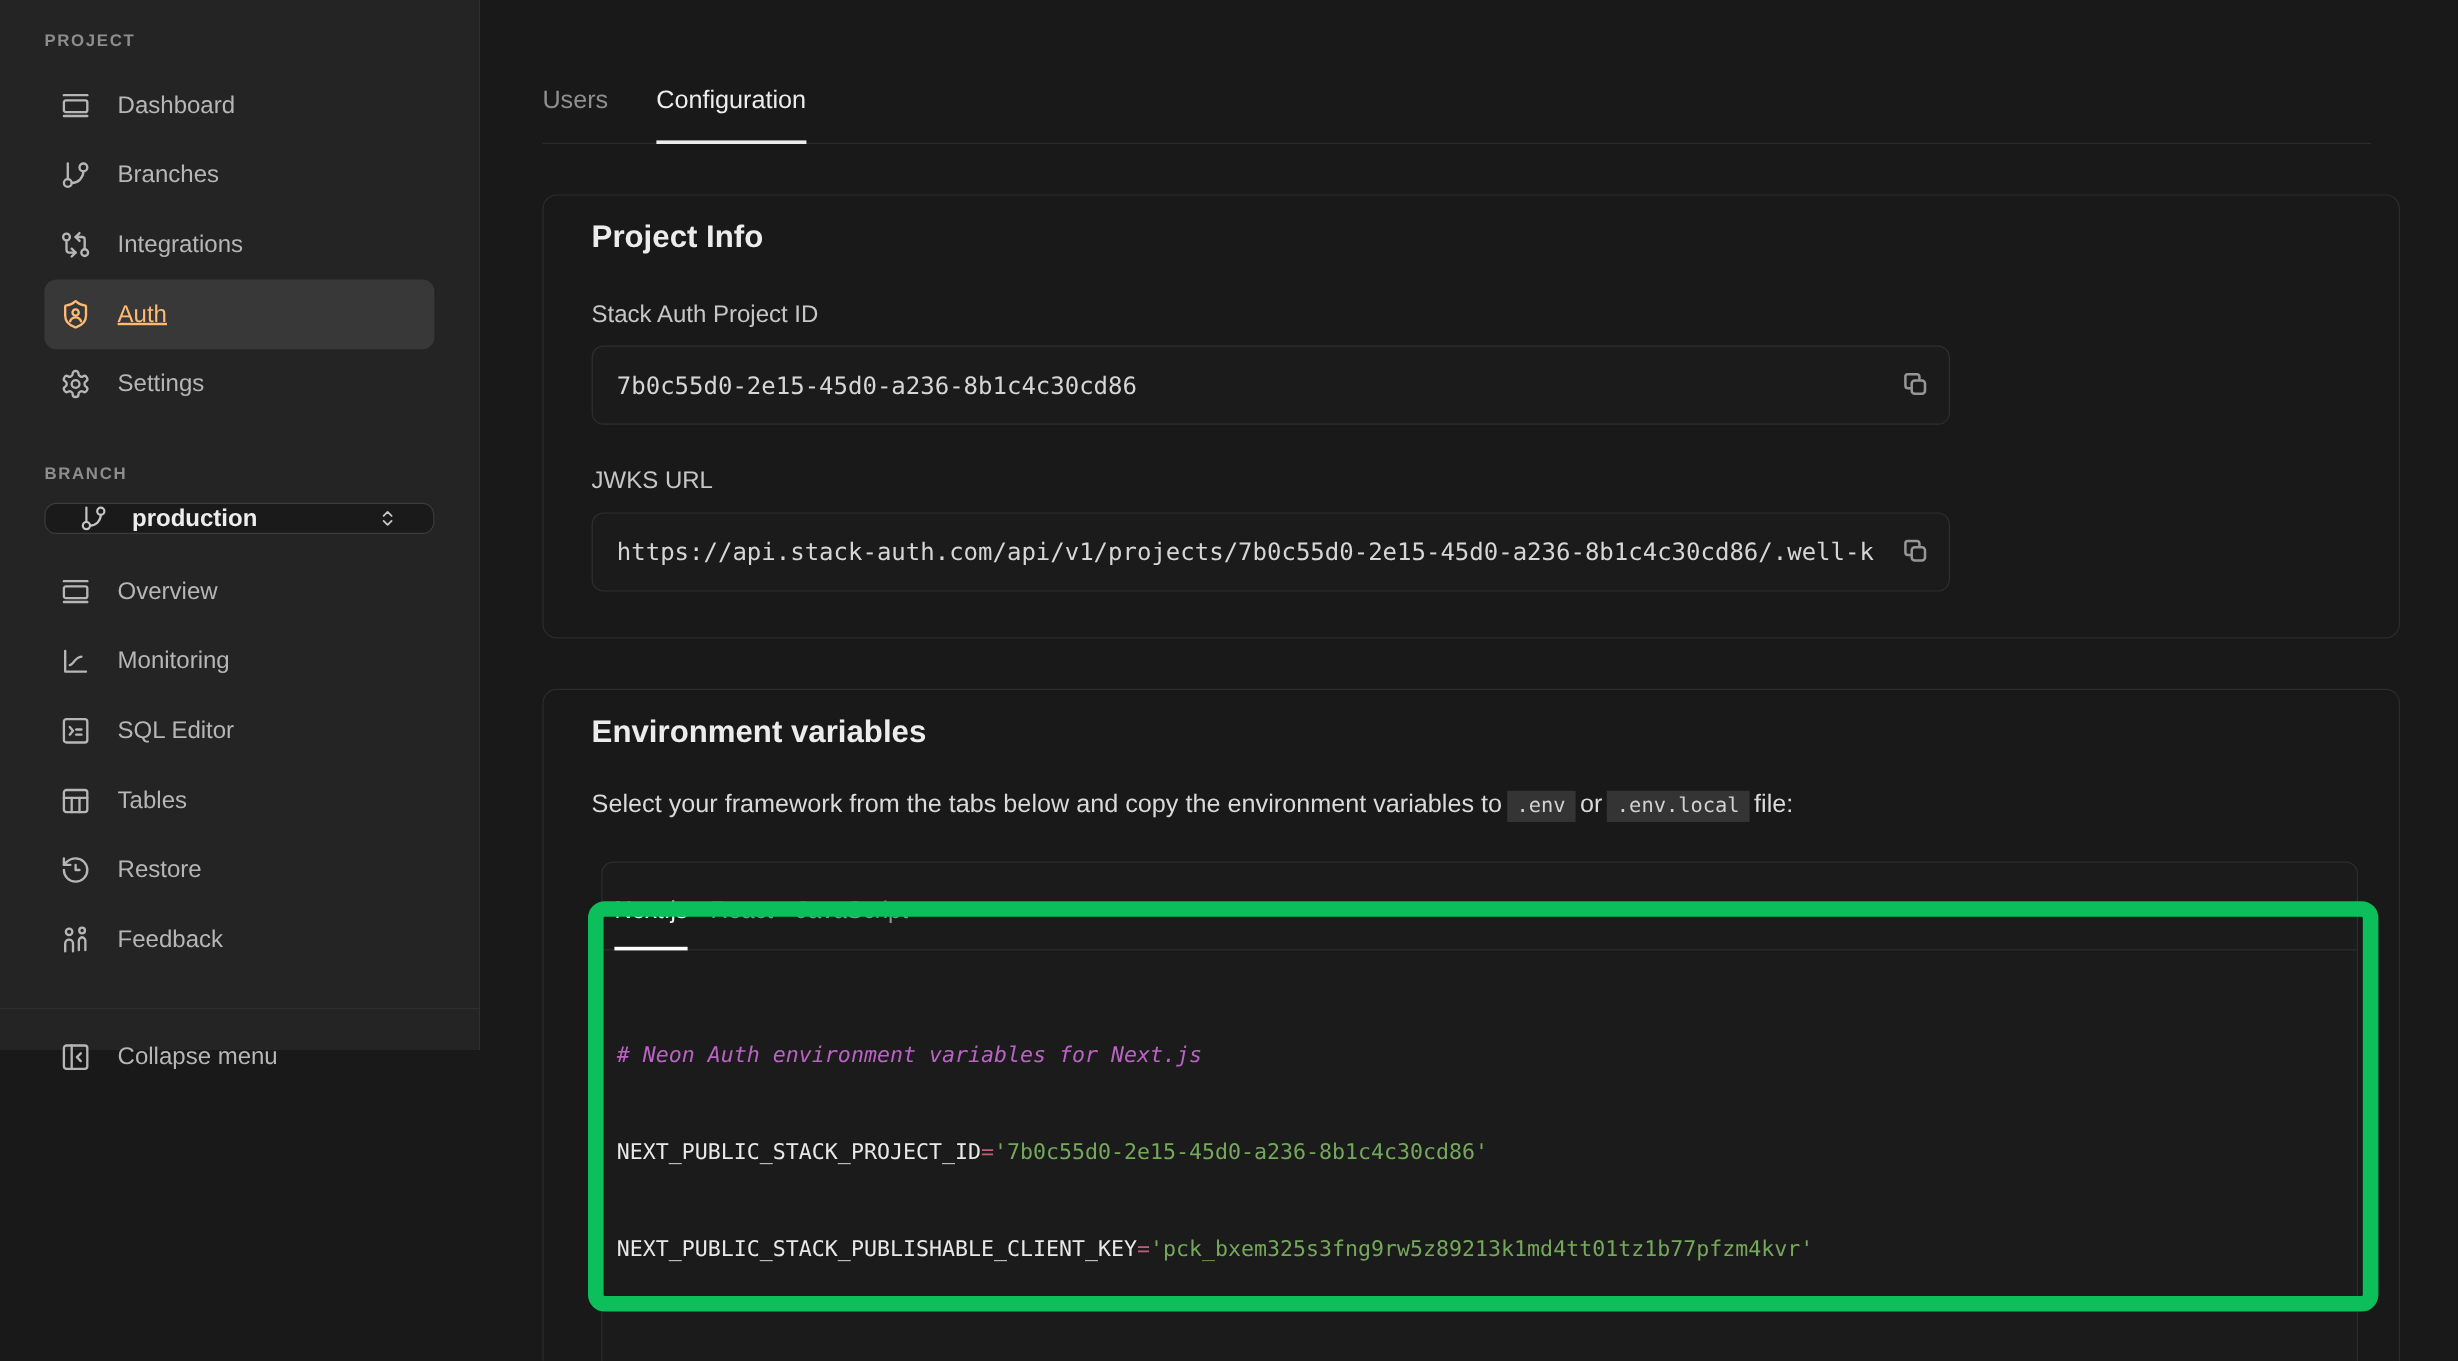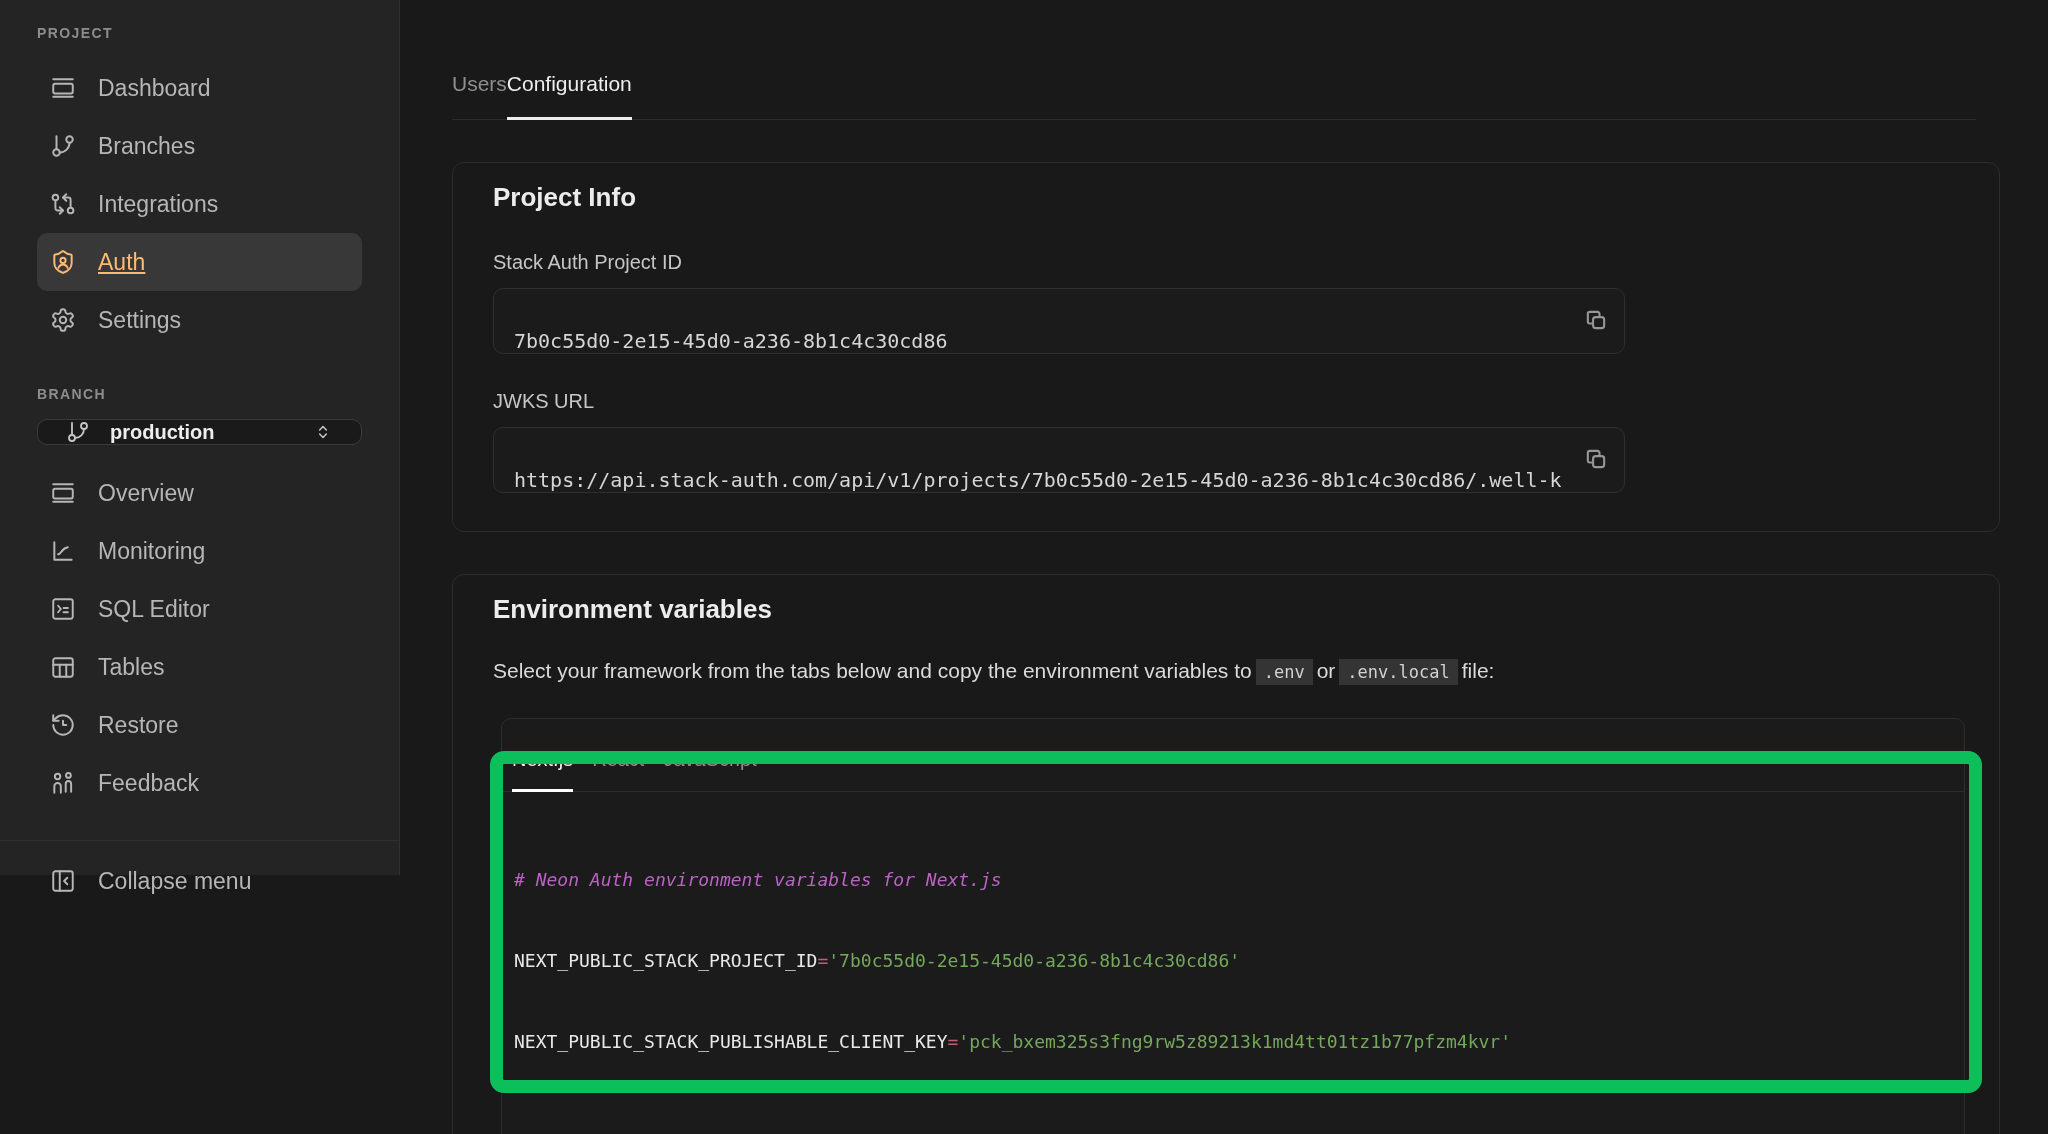--- a/index.html
+++ b/index.html
@@ -22,39 +22,39 @@
     margin: 22px 37px 15px; line-height: 22px;
     font-size: 14px; font-weight: 700; letter-spacing: 1.4px; color: #8d8d8d;
   }
   .side-label.branch { margin-top: 34px; margin-bottom: 0; }
   .group { margin: 0 37px; }
   .group.second { margin-top: 19px; }
   .group.bottom { margin-top: auto; margin-bottom: 28px; }
   .nav-item {
     height: 58px; display: flex; align-items: center; gap: 22px;
     padding: 0 13px; border-radius: 10px;
-    color: #b6b6b6; font-size: 23px; cursor: pointer;
+    color: #b6b6b6; font-size: 20px; cursor: pointer;
   }
   .nav-item svg { width: 26px; height: 26px; flex: none; }
   .nav-item.active { background: var(--active-item-bg, #383838); color: #fdba74; text-decoration: underline; }
   .branch-select {
     margin: 14px 37px 0; height: 55px;
     border: 1px solid #3b3b3b; border-radius: 10px; background: #1a1a1a;
     display: flex; align-items: center; gap: 20px; padding: 0 28px;
     font-size: 20px; font-weight: 700; color: #ededed; cursor: pointer;
   }
   .branch-select svg { width: 24px; height: 24px; color: #c6c6c6; }
   .branch-select .updown { margin-left: auto; width: 20px; height: 20px; }
   .side-divider { border-top: 1px solid #2f2f2f; width: 100%; }
   .collapse-wrap { margin: 11px 37px 10px; }
 
   
   .main { position: absolute; left: 400px; top: 0; width: 1648px; height: 1134px; }
   .tabstrip {
-    display: flex; padding-top: 72px;
+    display: flex; gap: 40px; padding-top: 72px;
     margin: 0 72px 0 52px; border-bottom: 1px solid #2c2c2c;
   }
   .page-tab {
     font-size: 21px; line-height: 24px; padding-bottom: 23px;
     color: #8f8f8f; position: relative; cursor: pointer;
   }
   .page-tab.active { color: #ededed; }
   .page-tab.active::after {
     content: ""; position: absolute; left: 0; right: 0; bottom: -1px;
     height: 3px; background: #ededed;
@@ -64,21 +64,21 @@
     margin: 42px 48px 0 52px;
     border: 1px solid #2c2c2c; border-radius: 12px;
     padding: 16px 34px 38px 40px;
     background: var(--page-bg, #191919);
   }
   .card h2 { font-size: 26px; font-weight: 600; line-height: 36px; color: #ececec; }
   .field-label { margin-top: 34px; font-size: 20px; line-height: 26px; color: #c6c6c6; }
   .input {
     margin-top: 13px; height: 66px; width: 1132px;
     border: 1px solid #2f2f2f; border-radius: 10px; background: var(--panel-bg, #1b1b1b);
-    display: flex; align-items: flex-end; position: relative;
+    display: flex; align-items: center; position: relative;
     padding: 0 62px 0 20px; cursor: text;
   }
   .input code {
     font-family: "DejaVu Sans Mono", monospace; font-size: 20px; color: #d6d6d6;
     white-space: nowrap; overflow: hidden;
   }
   .copy-btn {
     position: absolute; right: 12px; top: 50%; transform: translateY(-50%);
     width: 32px; height: 32px; border: none; background: transparent;
     color: #969696; cursor: pointer; padding: 0;

